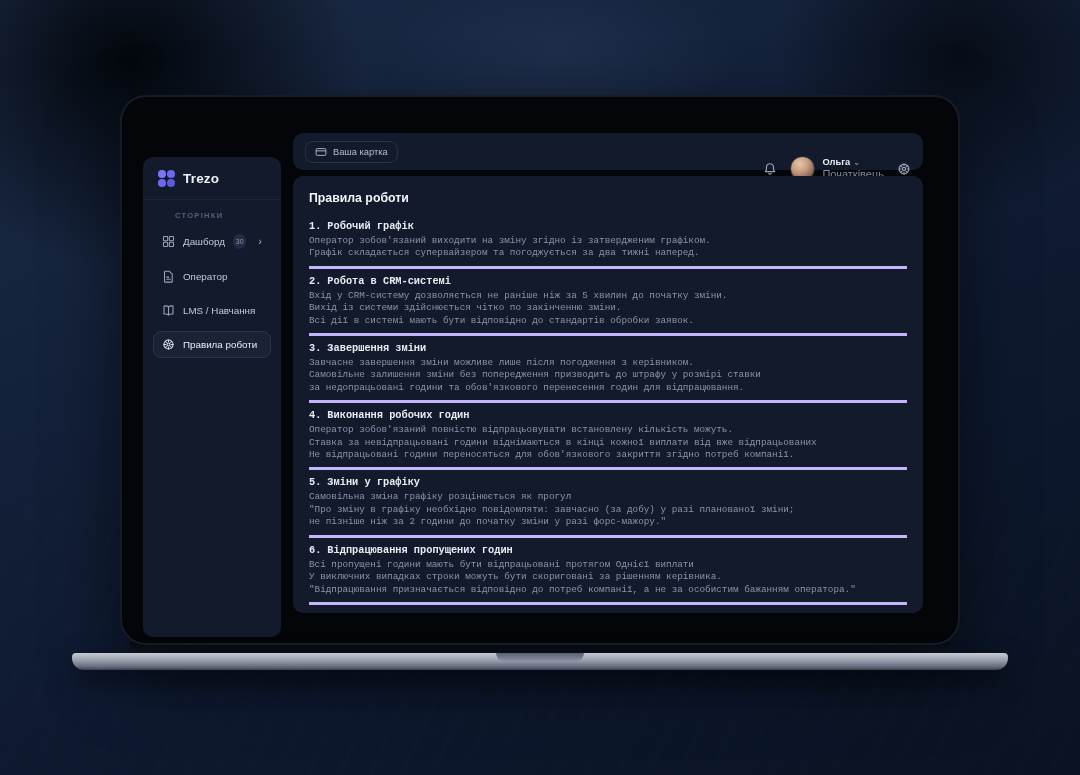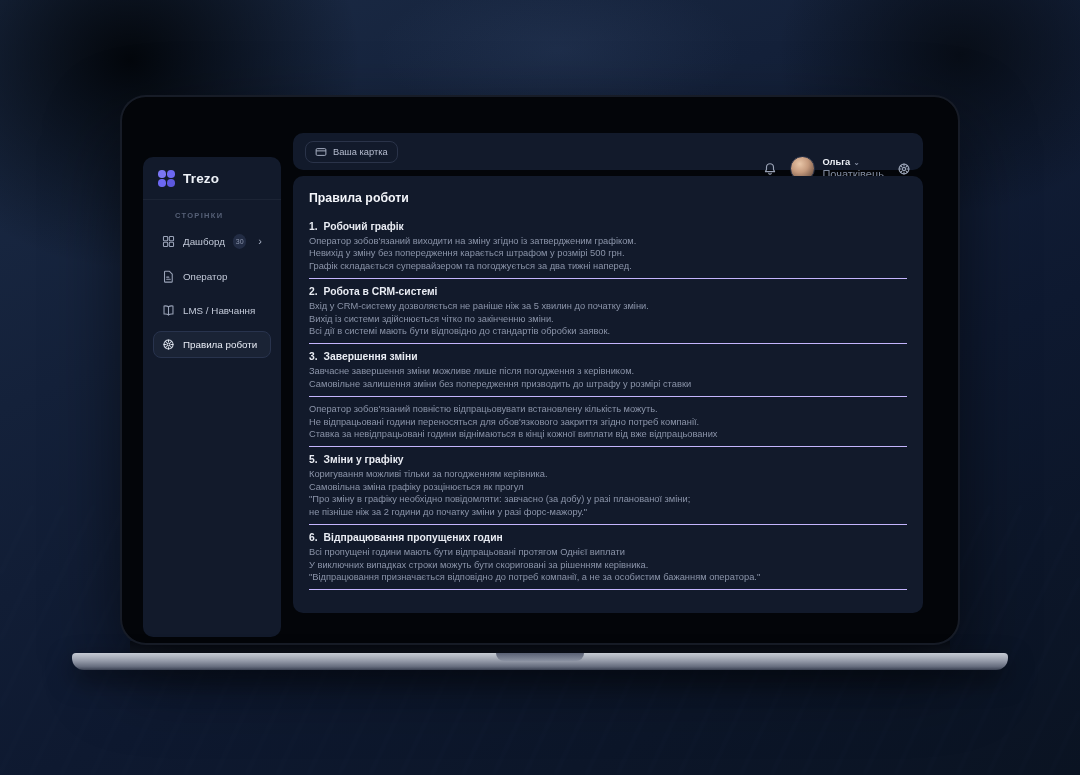--- a/index.html
+++ b/index.html
@@ -73,21 +73,21 @@
     stroke-linecap:round;stroke-linejoin:round;}
   .user{display:flex;align-items:center;gap:7px;cursor:pointer;}
   .avatar{width:23px;height:23px;border-radius:50%;flex:0 0 auto;border:1px solid #2a3349;
     background:radial-gradient(circle at 38% 30%,#e8c6a8 0%,#c59a7d 40%,#7d5f4e 75%,#463830 100%);}
   .user-name{font-size:9.3px;font-weight:700;color:#edf0f6;display:flex;align-items:center;gap:3px;}
   .user-name .dd{color:#8b94a8;font-size:8px;}
   .user-role{font-size:11px;color:#818b9f;margin-top:1px;}
 
   
   .page-title{font-size:12.3px;font-weight:700;color:#f3f5fa;padding:2px 0 9px;}
-  .section{padding:6px 0 6px;border-bottom:1px solid #c4b5fd;}
+  .section{padding:6px 0 6px;border-bottom:3px solid #c4b5fd;font-family:Liberation Mono, monospace;}
   .section-title{font-size:10.3px;line-height:13px;font-weight:700;color:#e9ecf3;margin-bottom:2px;}
   .section-title .num{margin-right:6px;}
   .section-line{font-size:9.3px;line-height:12.4px;color:#8b94a9;}
 </style>
 </head>
 <body>
 
 <div class="blob-a"></div>
 <div class="blob-b"></div>
 <div class="glow"></div>
@@ -187,42 +187,42 @@
       </span>
     </div>
   </div>
 
   <div class="card content">
     <div class="page-title">Правила роботи</div>
     <div id="rules-list">
         <div class="section">
           <div class="section-title"><span class="num">1.</span><span>Робочий графік</span></div>
           <div class="section-line">Оператор зобов'язаний виходити на зміну згідно із затвердженим графіком.</div>
-          <div class="section-line">Невихід у зміну без попередження карається штрафом у розмірі 500 грн.</div>
           <div class="section-line">Графік складається супервайзером та погоджується за два тижні наперед.</div>
         </div>
         <div class="section">
           <div class="section-title"><span class="num">2.</span><span>Робота в CRM-системі</span></div>
           <div class="section-line">Вхід у CRM-систему дозволяється не раніше ніж за 5 хвилин до початку зміни.</div>
           <div class="section-line">Вихід із системи здійснюється чітко по закінченню зміни.</div>
           <div class="section-line">Всі дії в системі мають бути відповідно до стандартів обробки заявок.</div>
         </div>
         <div class="section">
           <div class="section-title"><span class="num">3.</span><span>Завершення зміни</span></div>
           <div class="section-line">Завчасне завершення зміни можливе лише після погодження з керівником.</div>
           <div class="section-line">Самовільне залишення зміни без попередження призводить до штрафу у розмірі ставки</div>
-        </div>
-        <div class="section">
+          <div class="section-line">за недопрацьовані години та обов'язкового перенесення годин для відпрацювання.</div>
+        </div>
+        <div class="section">
+          <div class="section-title"><span class="num">4.</span><span>Виконання робочих годин</span></div>
           <div class="section-line">Оператор зобов'язаний повністю відпрацьовувати встановлену кількість можуть.</div>
+          <div class="section-line">Ставка за невідпрацьовані години віднімаються в кінці кожної виплати від вже відпрацьованих</div>
           <div class="section-line">Не відпрацьовані години переносяться для обов'язкового закриття згідно потреб компанії.</div>
-          <div class="section-line">Ставка за невідпрацьовані години віднімаються в кінці кожної виплати від вже відпрацьованих</div>
         </div>
         <div class="section">
           <div class="section-title"><span class="num">5.</span><span>Зміни у графіку</span></div>
-          <div class="section-line">Коригування можливі тільки за погодженням керівника.</div>
           <div class="section-line">Самовільна зміна графіку розцінюється як прогул</div>
           <div class="section-line">"Про зміну в графіку необхідно повідомляти: завчасно (за добу) у разі планованої зміни;</div>
           <div class="section-line">не пізніше ніж за 2 години до початку зміни у разі форс-мажору."</div>
         </div>
         <div class="section">
           <div class="section-title"><span class="num">6.</span><span>Відпрацювання пропущених годин</span></div>
           <div class="section-line">Всі пропущені години мають бути відпрацьовані протягом Однієї виплати</div>
           <div class="section-line">У виключних випадках строки можуть бути скориговані за рішенням керівника.</div>
           <div class="section-line">"Відпрацювання призначається відповідно до потреб компанії, а не за особистим бажанням оператора."</div>
         </div>

